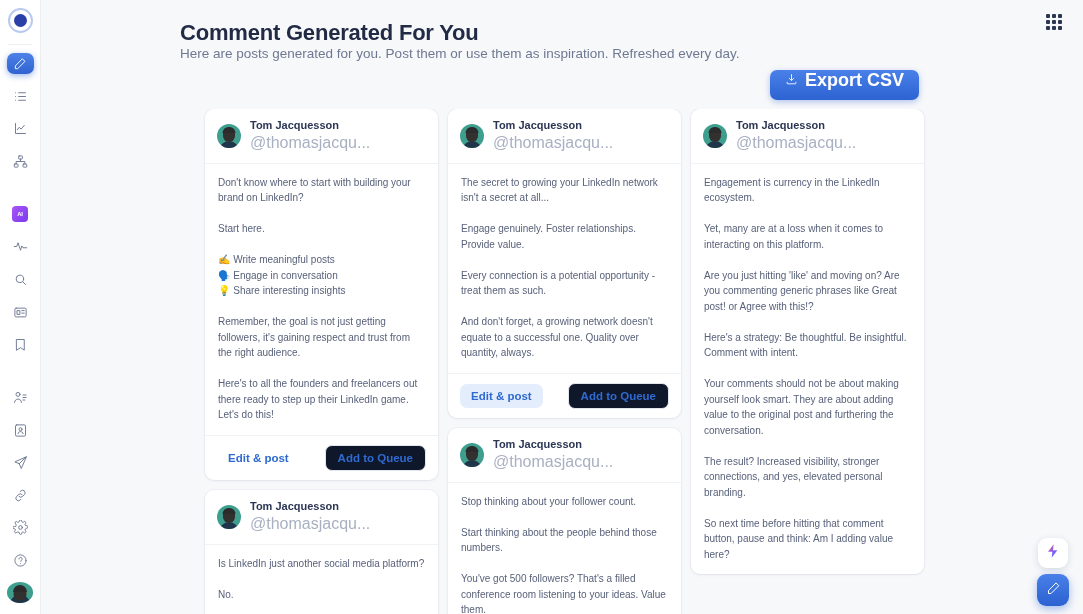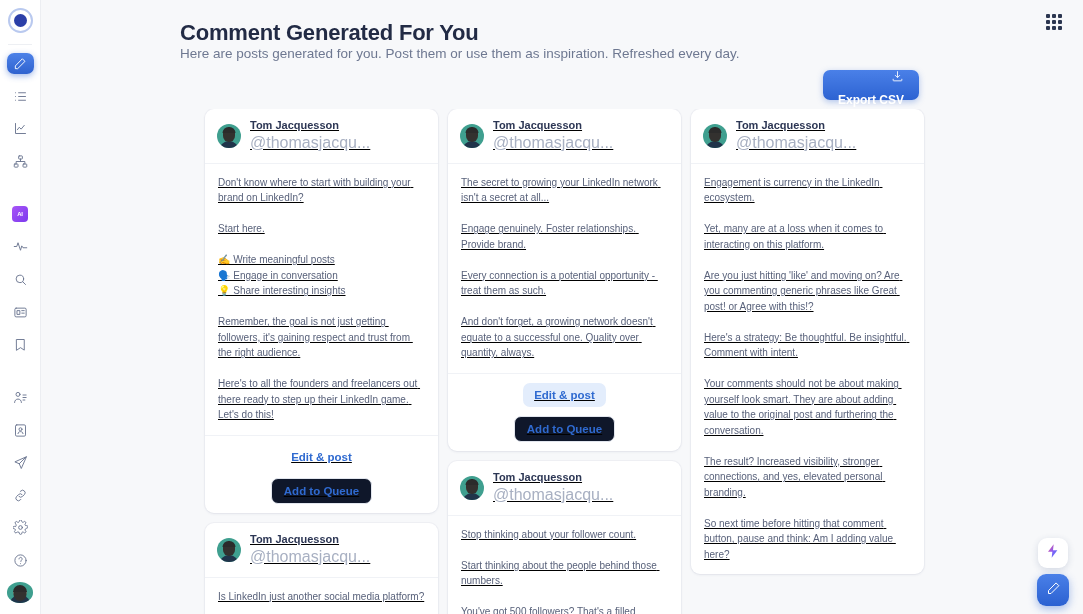--- a/index.html
+++ b/index.html
@@ -98,44 +98,42 @@
     font-size: 13.5px; color: #6e7891; 
   }
   .export-row {
     position: relative; height: 48px;
   }
   .export-btn {
     position: absolute; right: 164px; top: 9px;
     height: 30px; padding: 0 15px;
     border-radius: 7px; border: none;
     background: linear-gradient(180deg,#4a80e8,#2d63d2);
-    color: #fff; font-size: 12px; font-weight: bold;
-    display: flex; align-items: flex-end; gap: 7px;
+    color: #fff; font-size: 18px; font-weight: bold;
+    display: flex; align-items: flex-start; gap: 7px;
     box-shadow: 0 2px 6px rgba(45,99,210,.35);
     cursor: pointer;
     font-family: "Liberation Sans", sans-serif;
-    flex-direction: column;
   }
 
   
   .columns {
     display: flex; gap: 10px;
     padding: 0 150px 0 164px;
     height: 505px;
     overflow: hidden;
   }
   .col { width: 233px; flex: 0 0 233px; display: flex; flex-direction: column; gap: 10px; }
 
   .card {
     background: #fff;
     border-radius: 9px;
     box-shadow: 0 1px 3px rgba(32,45,80,.07), 0 0 0 1px rgba(32,45,80,.03);
     overflow: hidden;
     flex: 0 0 auto;
-    text-decoration: underline;
   }
   .card-head {
     display: flex; align-items: center; gap: 9px;
     padding: 10px 12px;
     border-bottom: 1px solid #f0f2f6;
   }
   .avatar {
     width: 24px; height: 24px; border-radius: 50%;
     background: #3f9f8f; position: relative; overflow: hidden; flex: 0 0 24px;
   }
@@ -149,21 +147,21 @@
 
   .card-body {
     padding: 11px 13px 12px 13px;
     font-size: 10px; line-height: 1.55;
     color: #58617a;
     white-space: pre-wrap;
   }
   .card-foot {
     border-top: 1px solid #f0f2f6;
     padding: 9px 12px;
-    display: flex; justify-content: flex-start; align-items: center; gap: 9px; flex-direction: column;
+    display: flex; justify-content: space-between; align-items: center; gap: 9px;
   }
   .btn-ghost {
     font-size: 11.5px; font-weight: bold; color: #2f6ad0;
     background: transparent; border: none; padding: 6px 11px; border-radius: 7px;
     cursor: pointer; font-family: "Liberation Sans", sans-serif;
   }
   .btn-ghost.active { background: #e3edfc; }
   .btn-outline {
     font-size: 11.5px; font-weight: bold; color: #2f6ad0;
     background: #0f172a; border: 1px solid #e2e6ee; padding: 6px 12px; border-radius: 7px;
@@ -443,21 +441,21 @@
             <div class="av-beard"></div>
             <div class="av-hair"></div>
           </div>
           <div class="names">
             <div class="name">Tom Jacquesson</div>
             <div class="handle">@thomasjacqu...</div>
           </div>
         </div>
         <div class="card-body">The secret to growing your LinkedIn network isn't a secret at all...
 
-Engage genuinely. Foster relationships. Provide brand.
+Engage genuinely. Foster relationships. Provide value.
 
 Every connection is a potential opportunity - treat them as such.
 
 And don't forget, a growing network doesn't equate to a successful one. Quality over quantity, always.</div>
         <div class="card-foot">
           <button class="btn-ghost active">Edit &amp; post</button>
           <button class="btn-outline">Add to Queue</button>
         </div>
       </div>
 

